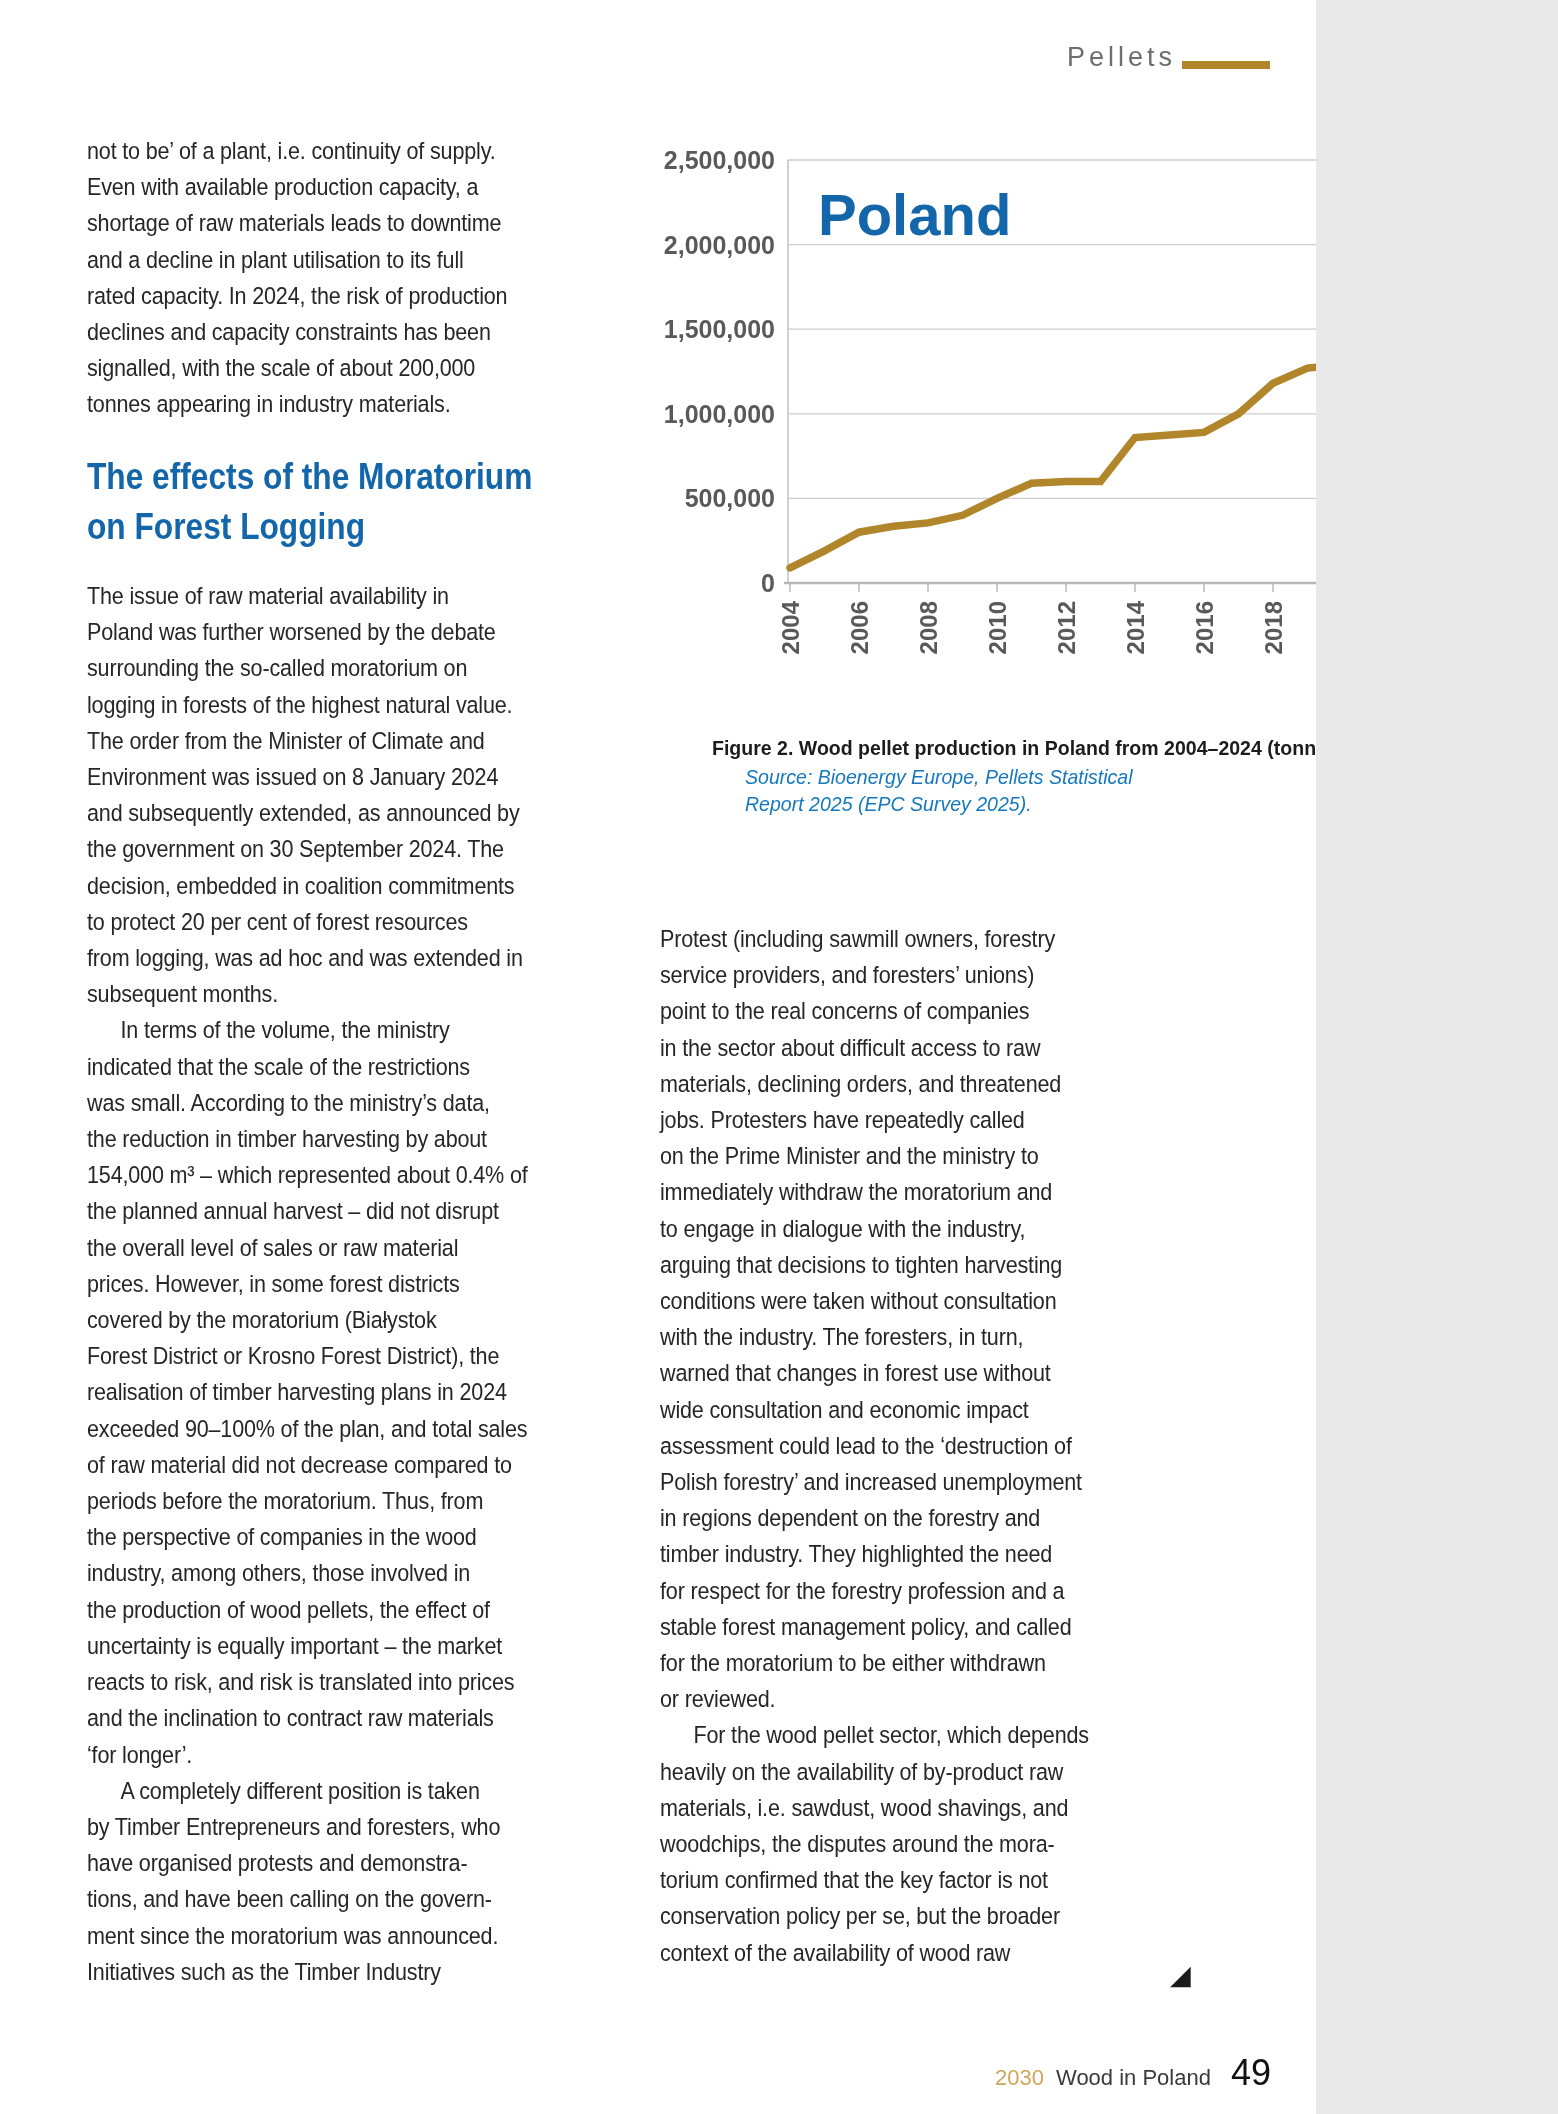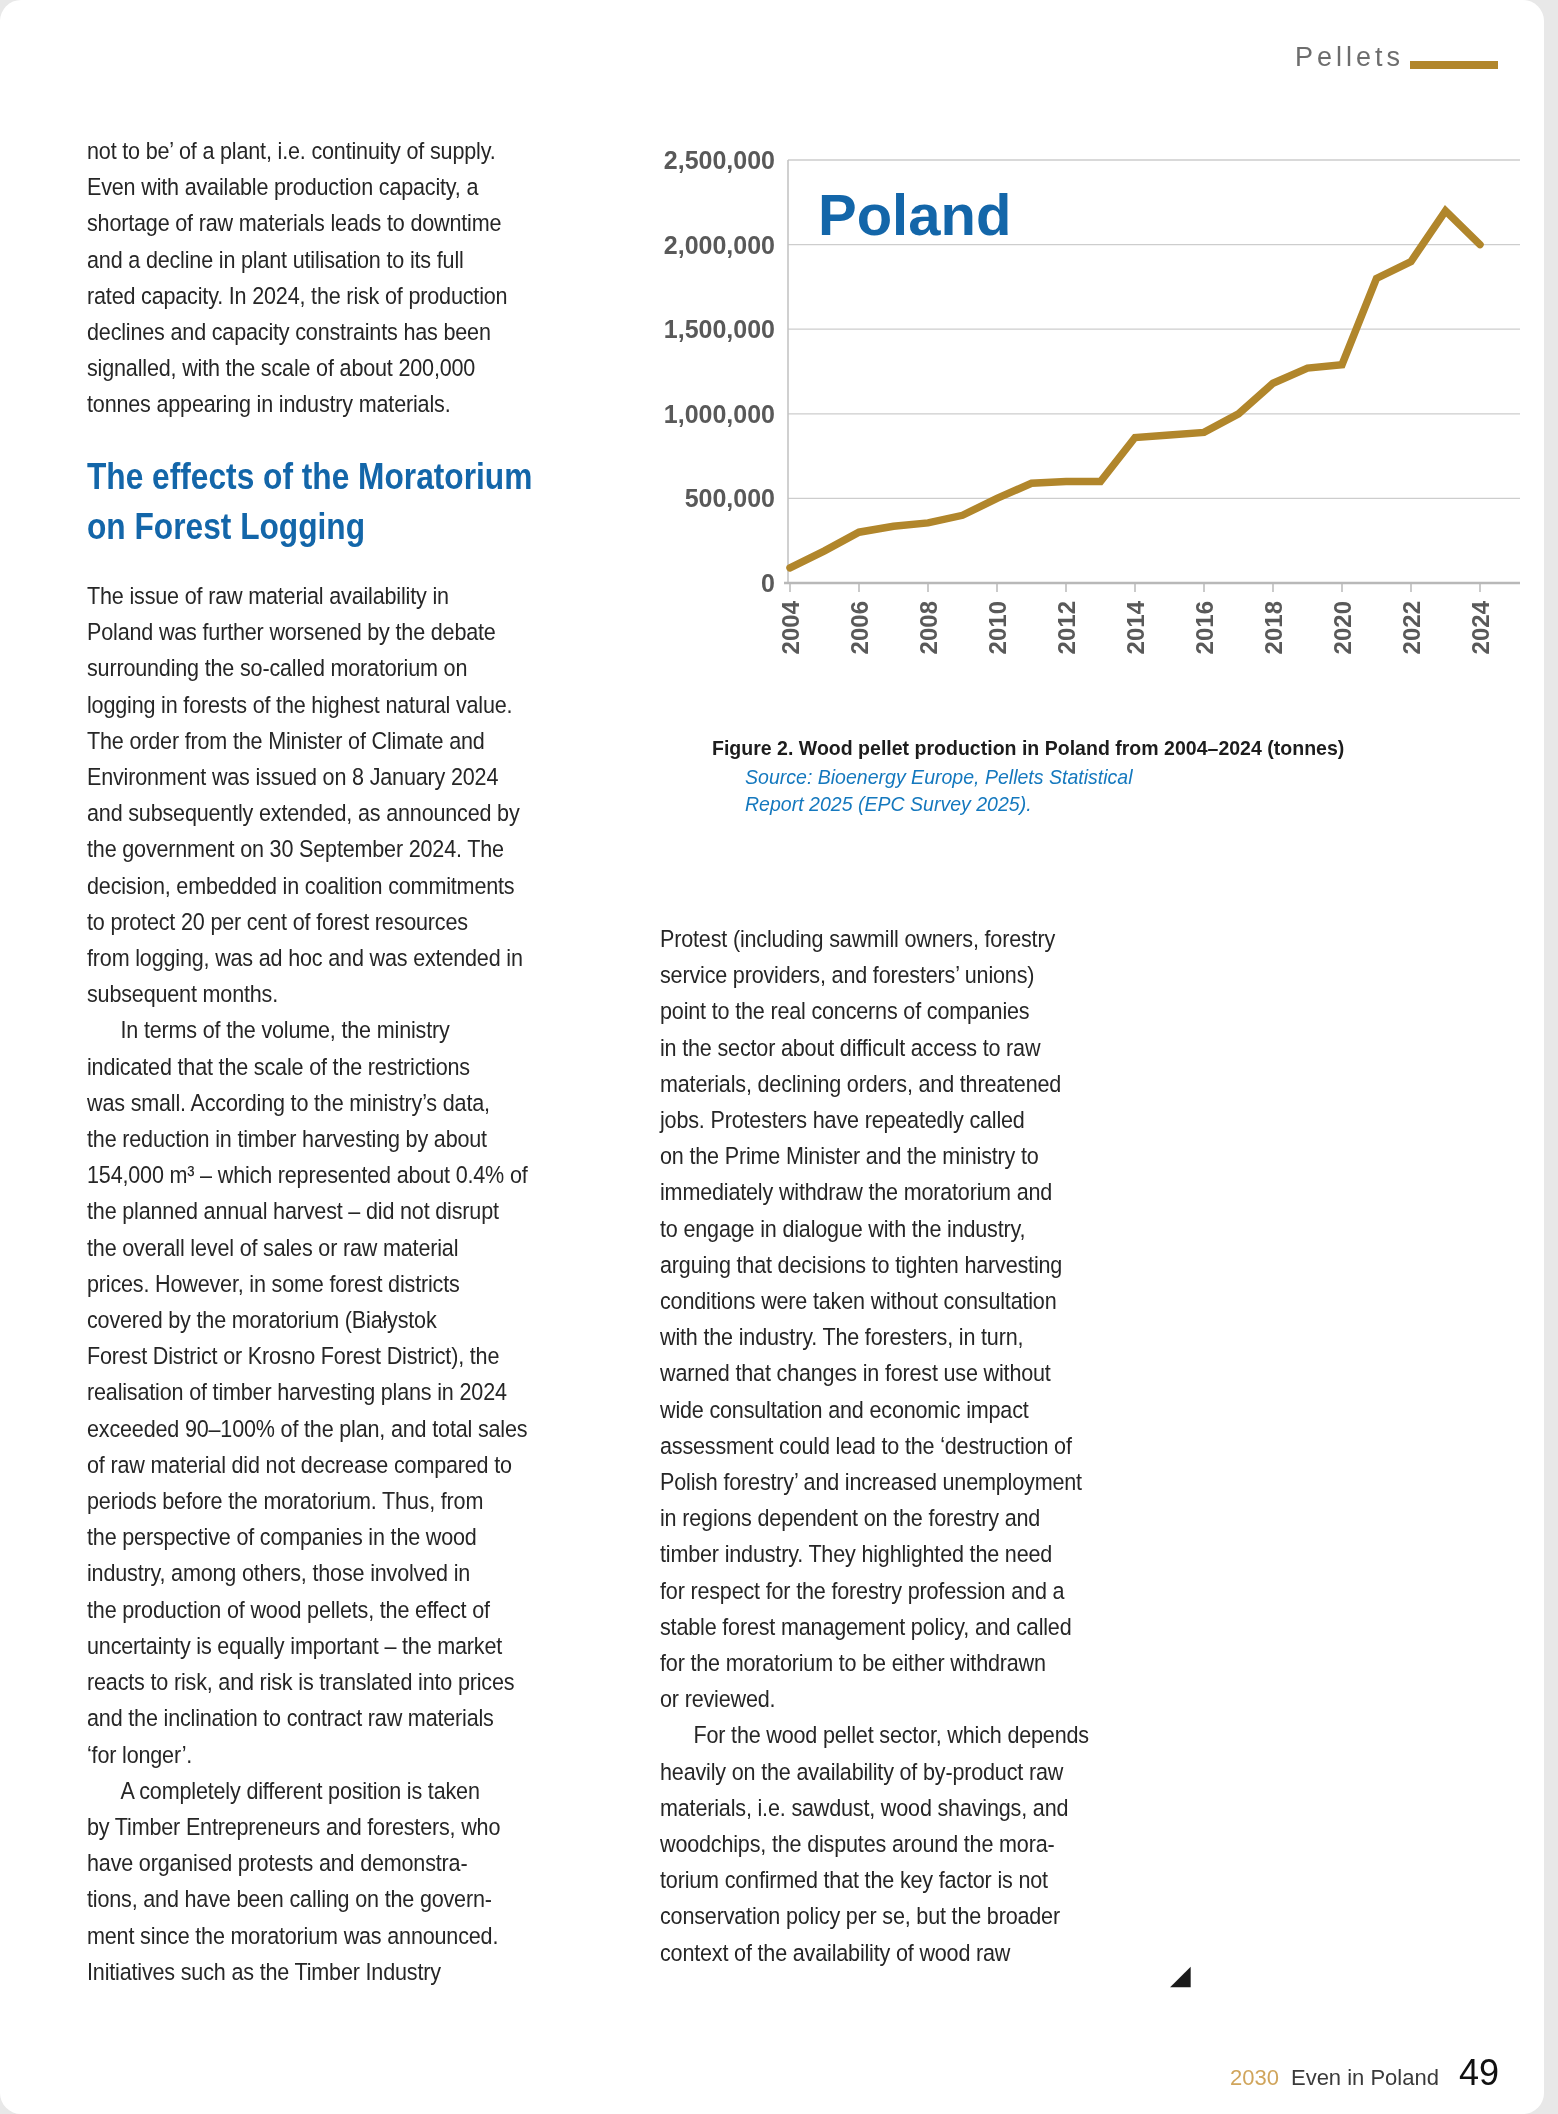--- a/index.html
+++ b/index.html
@@ -1,19 +1,19 @@
 <!DOCTYPE html>
 <html><head>
 <meta charset="utf-8">
 <style>
   html,body{margin:0;padding:0;background:#e8e8e8;}
   .page{
-    position:relative; width:1544px; height:2114px; background:#ffffff;
+    position:relative; width:1316px; height:2114px; background:#ffffff;
     font-family:"Liberation Sans","DejaVu Sans",sans-serif;
-    color:var(--body-text,#262626); overflow:hidden;border-radius:21px;
+    color:var(--body-text,#262626); overflow:hidden;
   }
   
   .header{position:absolute; top:42px; right:46px; display:flex; align-items:flex-end;}
   .header-label{font-size:27px; letter-spacing:4px; color:var(--header-gray,#6d6d6d); font-weight:400;}
   .header-bar{width:88px; height:8px; background:var(--gold,#B1862B); margin-left:6px; margin-bottom:4px;}
   
   .col{position:absolute; transform:scaleX(0.88); transform-origin:top left;}
   .ln{white-space:nowrap; line-height:36.2px; font-size:24.5px; font-weight:300; letter-spacing:-0.2px;}
   .para{margin:0;}
   .para.indent .ln:first-child{padding-left:38px;}
@@ -200,17 +200,17 @@
         <div class="ln">torium confirmed that the key factor is not</div>
         <div class="ln">conservation policy per se, but the broader</div>
         <div class="ln">context of the availability of wood raw</div>
       </div>
     </div>
 
   <span class="cont-marker">◢</span>
 
   <div class="footer">
     <span class="footer-year">2030</span>
-    <span class="footer-pub">Even in Poland</span>
+    <span class="footer-pub">Wood in Poland</span>
     <span class="footer-page">49</span>
   </div>
 
 </div>
 
 </body></html>

